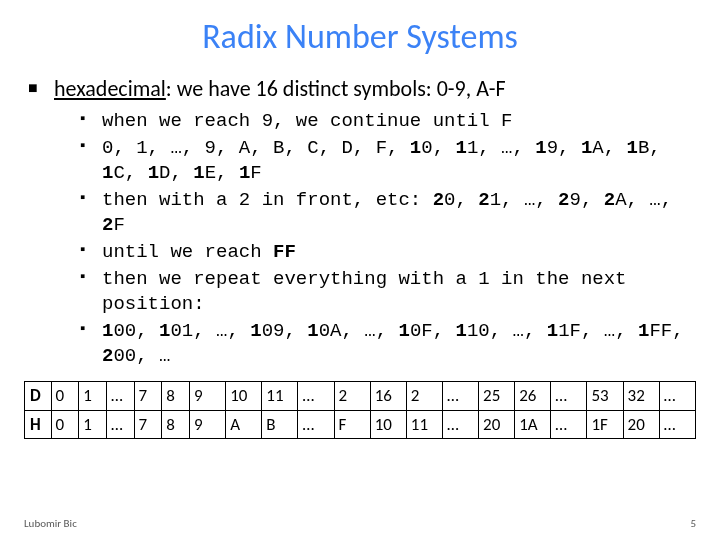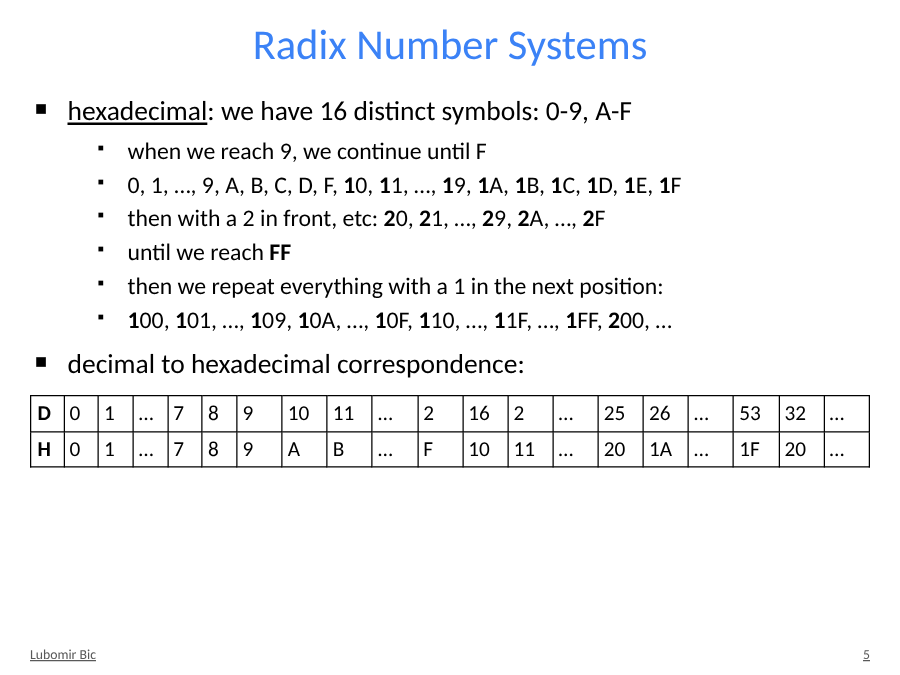--- a/index.html
+++ b/index.html
@@ -40,20 +40,21 @@
   ul.outer > li.top-item > .item-head {
     display: inline;
   }
   .underline { text-decoration: underline; }
   ul.inner {
     list-style: none;
     padding-left: 48px;
     margin-top: 6px;
     font-size: 19px;
     line-height: 1.32;
+    font-family: Liberation Mono, monospace;
   }
   ul.inner > li {
     position: relative;
     margin-bottom: 2px;
   }
   ul.inner > li::before {
     content: "▪";
     position: absolute;
     left: -24px;
     top: 1px;
@@ -86,21 +87,20 @@
   td.w2 { width: 30px; }
   .footer {
     position: absolute;
     bottom: 10px;
     left: 24px;
     right: 24px;
     font-size: 11px;
     color: #595959;
     display: flex;
     justify-content: space-between;
-    text-decoration: underline;
   }
 </style>
 </head>
 <body>
 
 <div class="slide">
   <h1 class="title">Radix Number Systems</h1>
 
   <div class="content">
     <ul class="outer">
@@ -118,21 +118,20 @@
           </li>
           <li>
             <span>until we reach </span><span class="b">FF</span>
           </li>
           <li>then we repeat everything with a 1 in the next position:</li>
           <li>
             <span class="b">1</span><span>00, </span><span class="b">1</span><span>01, …, </span><span class="b">1</span><span>09, </span><span class="b">1</span><span>0A, …, </span><span class="b">1</span><span>0F, </span><span class="b">1</span><span>10, …, </span><span class="b">1</span><span>1F, …, </span><span class="b">1</span><span>FF, </span><span class="b">2</span><span>00, …</span>
           </li>
         </ul>
       </li>
-      <li>decimal to hexadecimal correspondence:</li>
     </ul>
 
     <div class="tablewrap">
       <table>
         <tbody>
             <tr>
           <th class="rowhead">D</th>
           <td class="narrow">0</td>
           <td class="narrow">1</td>
           <td class="narrow">…</td>

